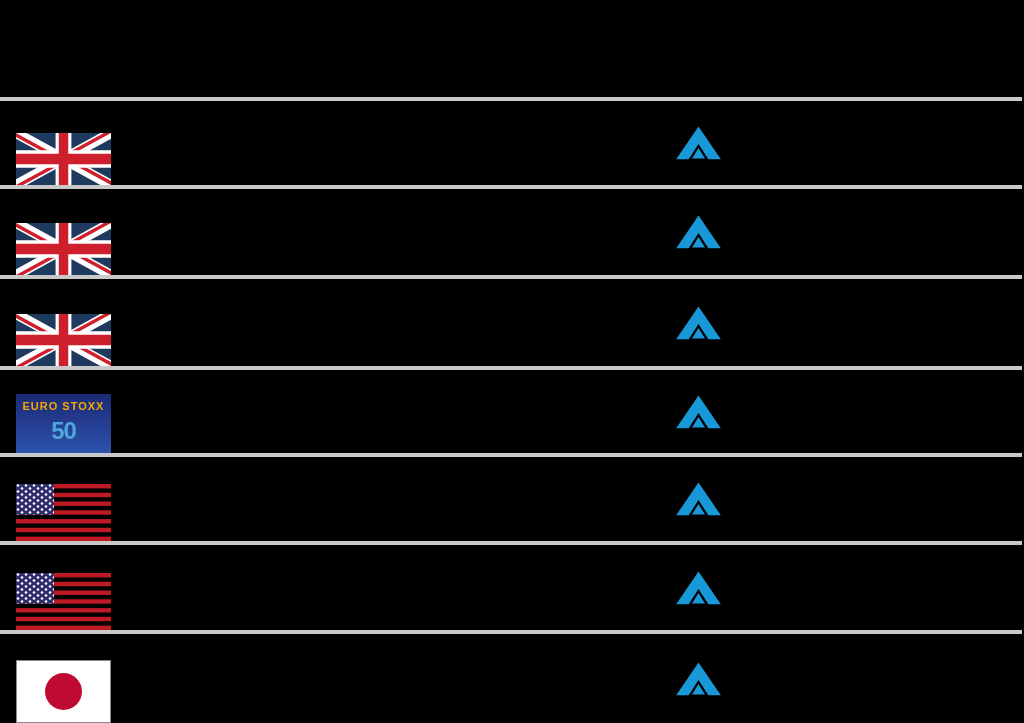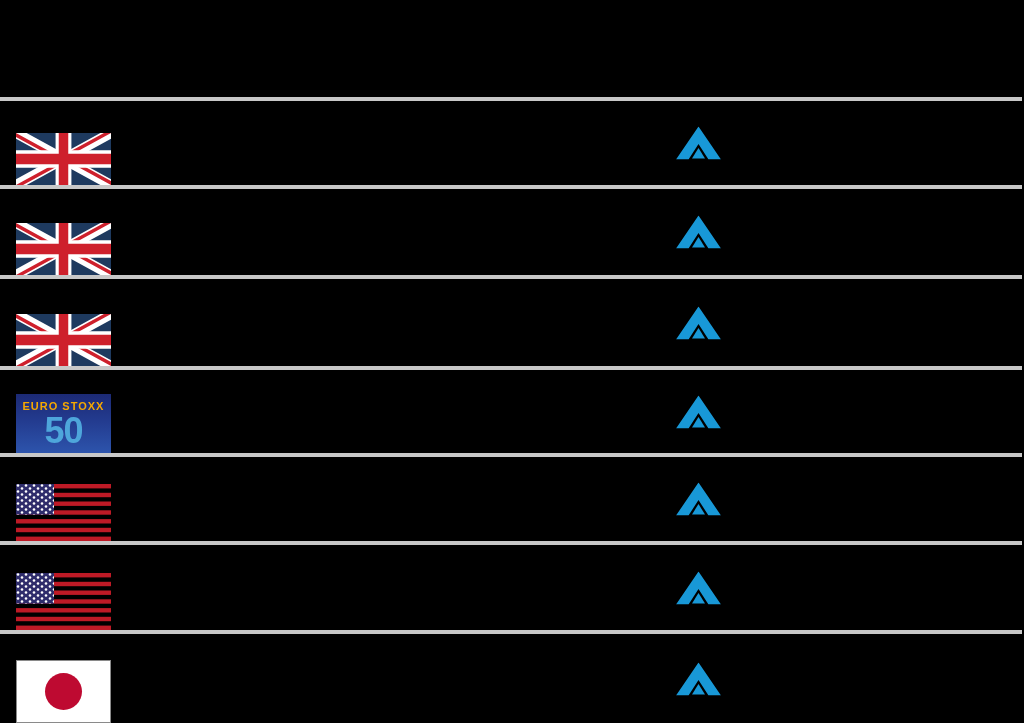--- a/index.html
+++ b/index.html
@@ -63,21 +63,21 @@
   .stoxx-title {
     color: #f6a800;
     font-size: 11px;
     font-weight: bold;
     letter-spacing: 1px;
     margin-top: 6px;
     white-space: nowrap;
   }
   .stoxx-number {
     color: #4ea6db;
-    font-size: 36px;
+    font-size: 24px;
     font-weight: bold;
     line-height: 36px;
     margin-top: 1px;
     letter-spacing: -1px;
   }
 </style>
 </head>
 <body>
 
 <div id="screen">

